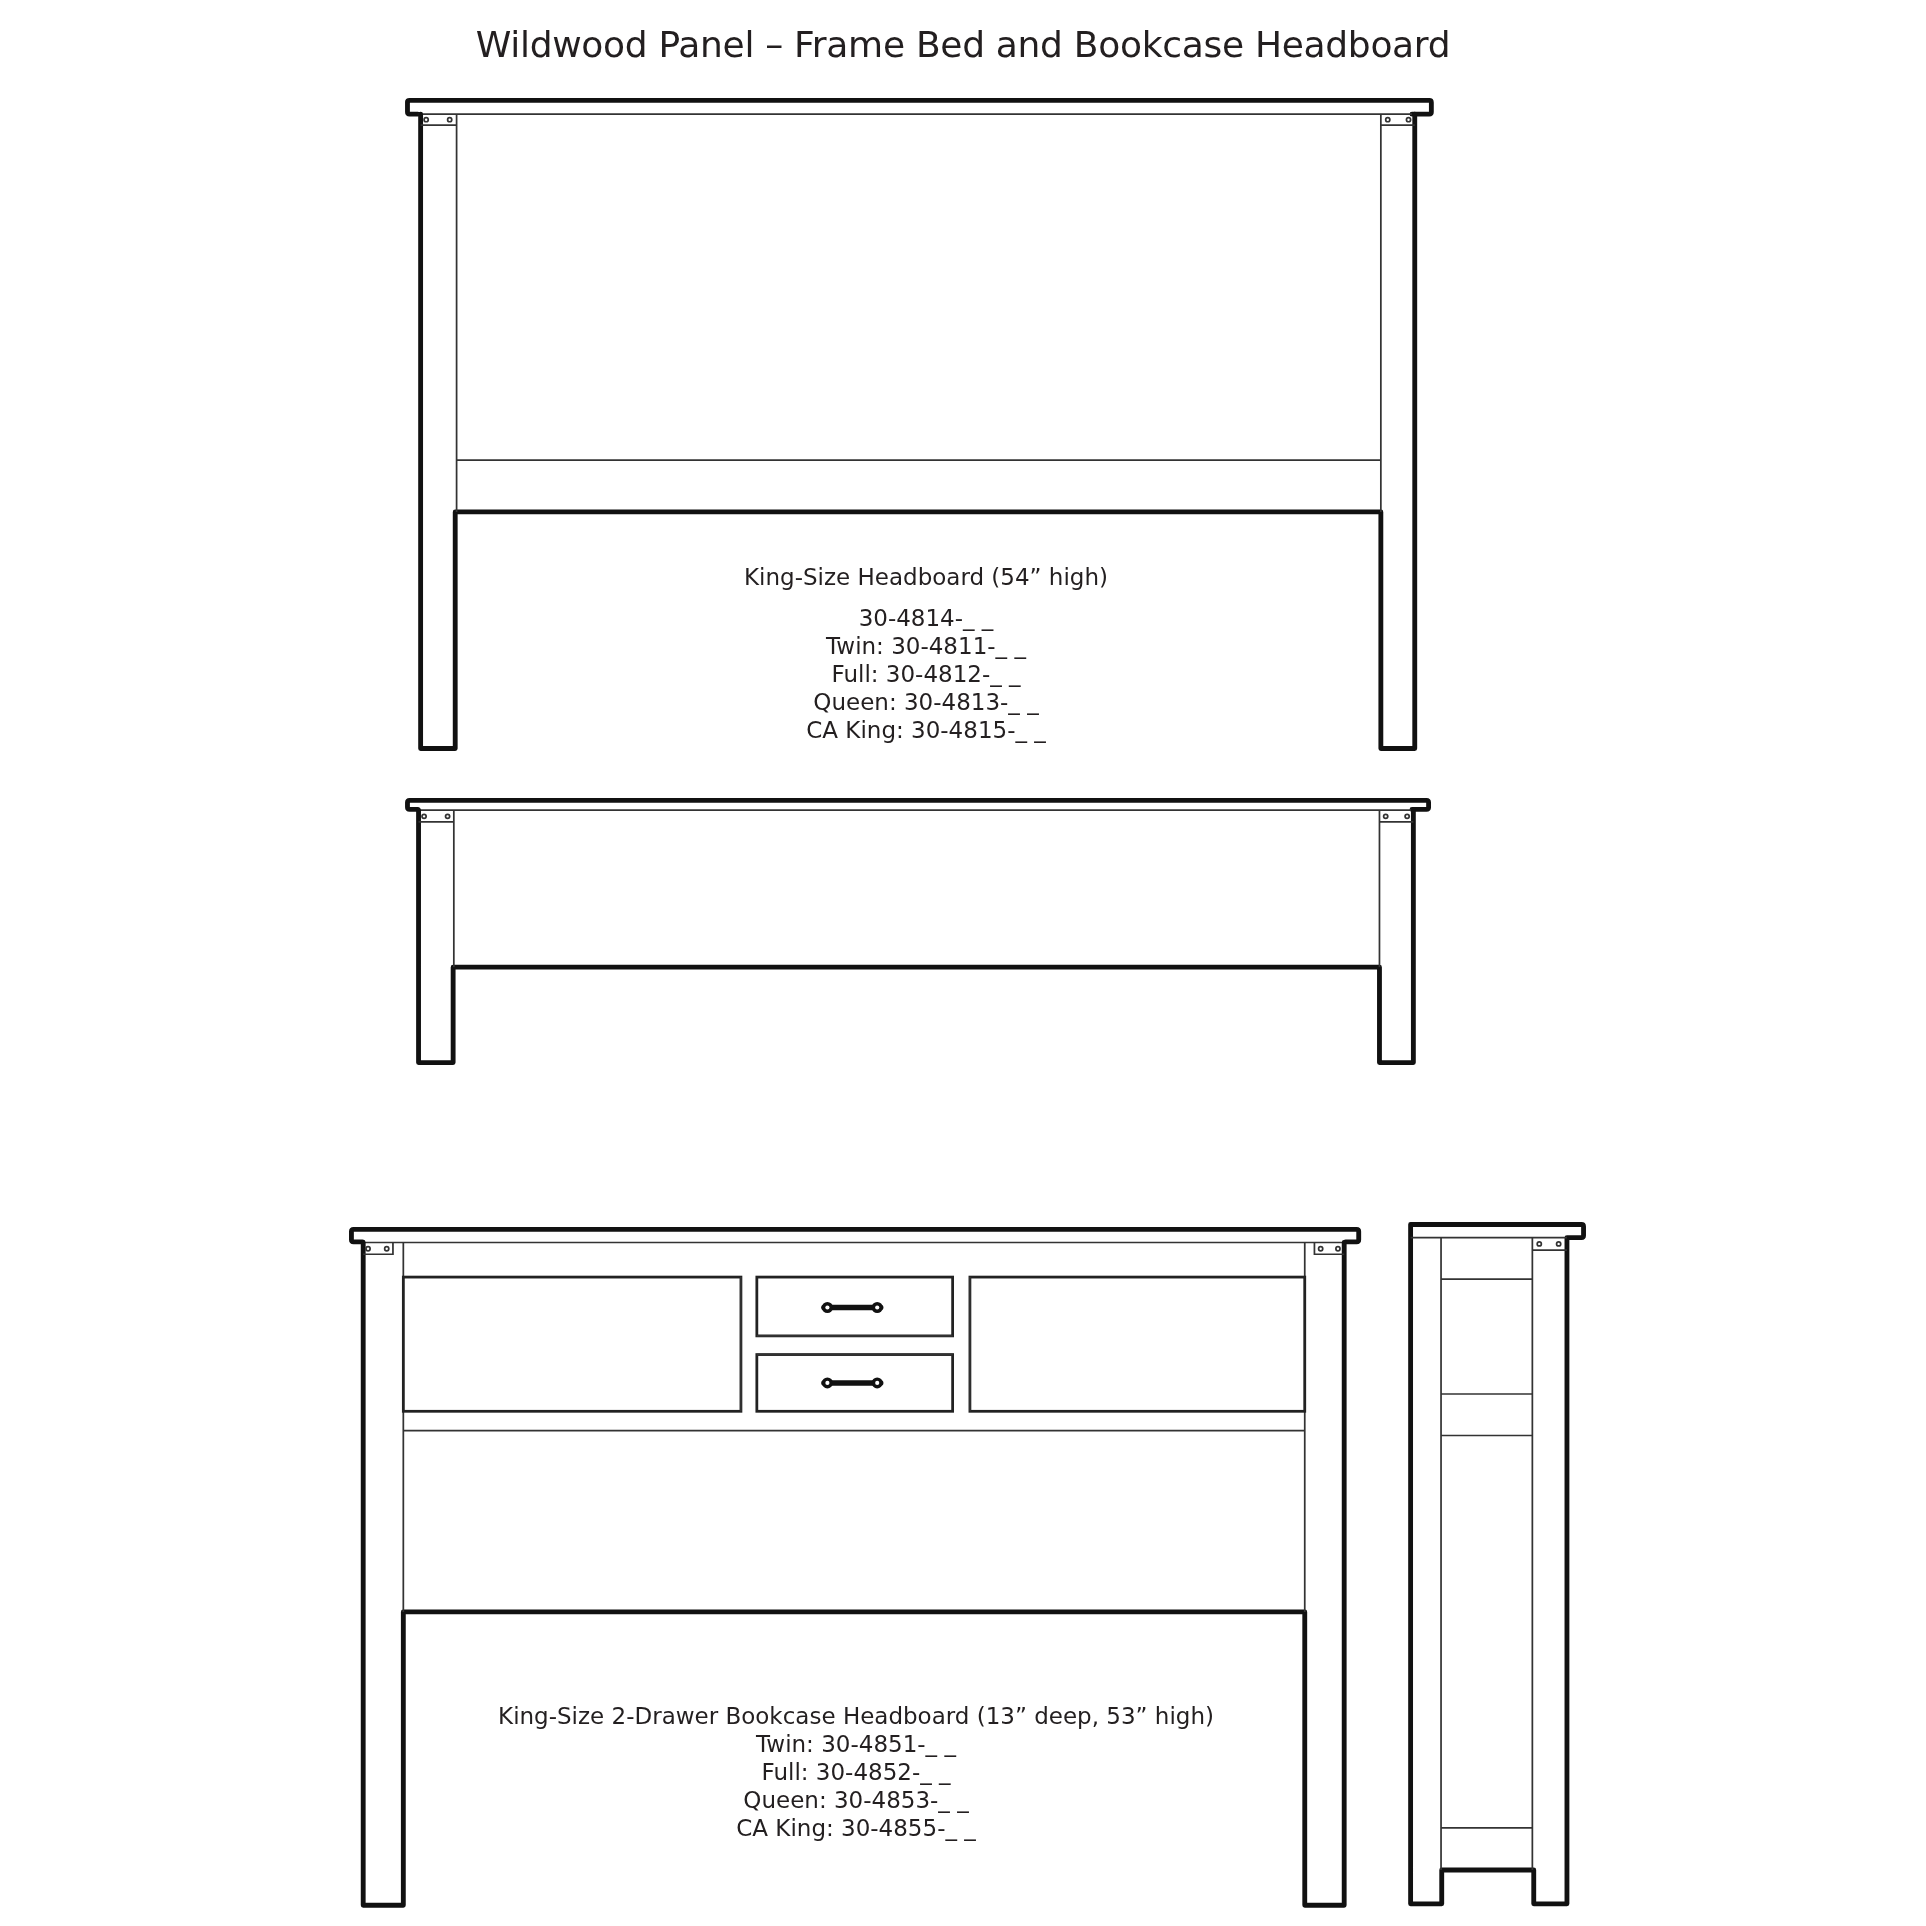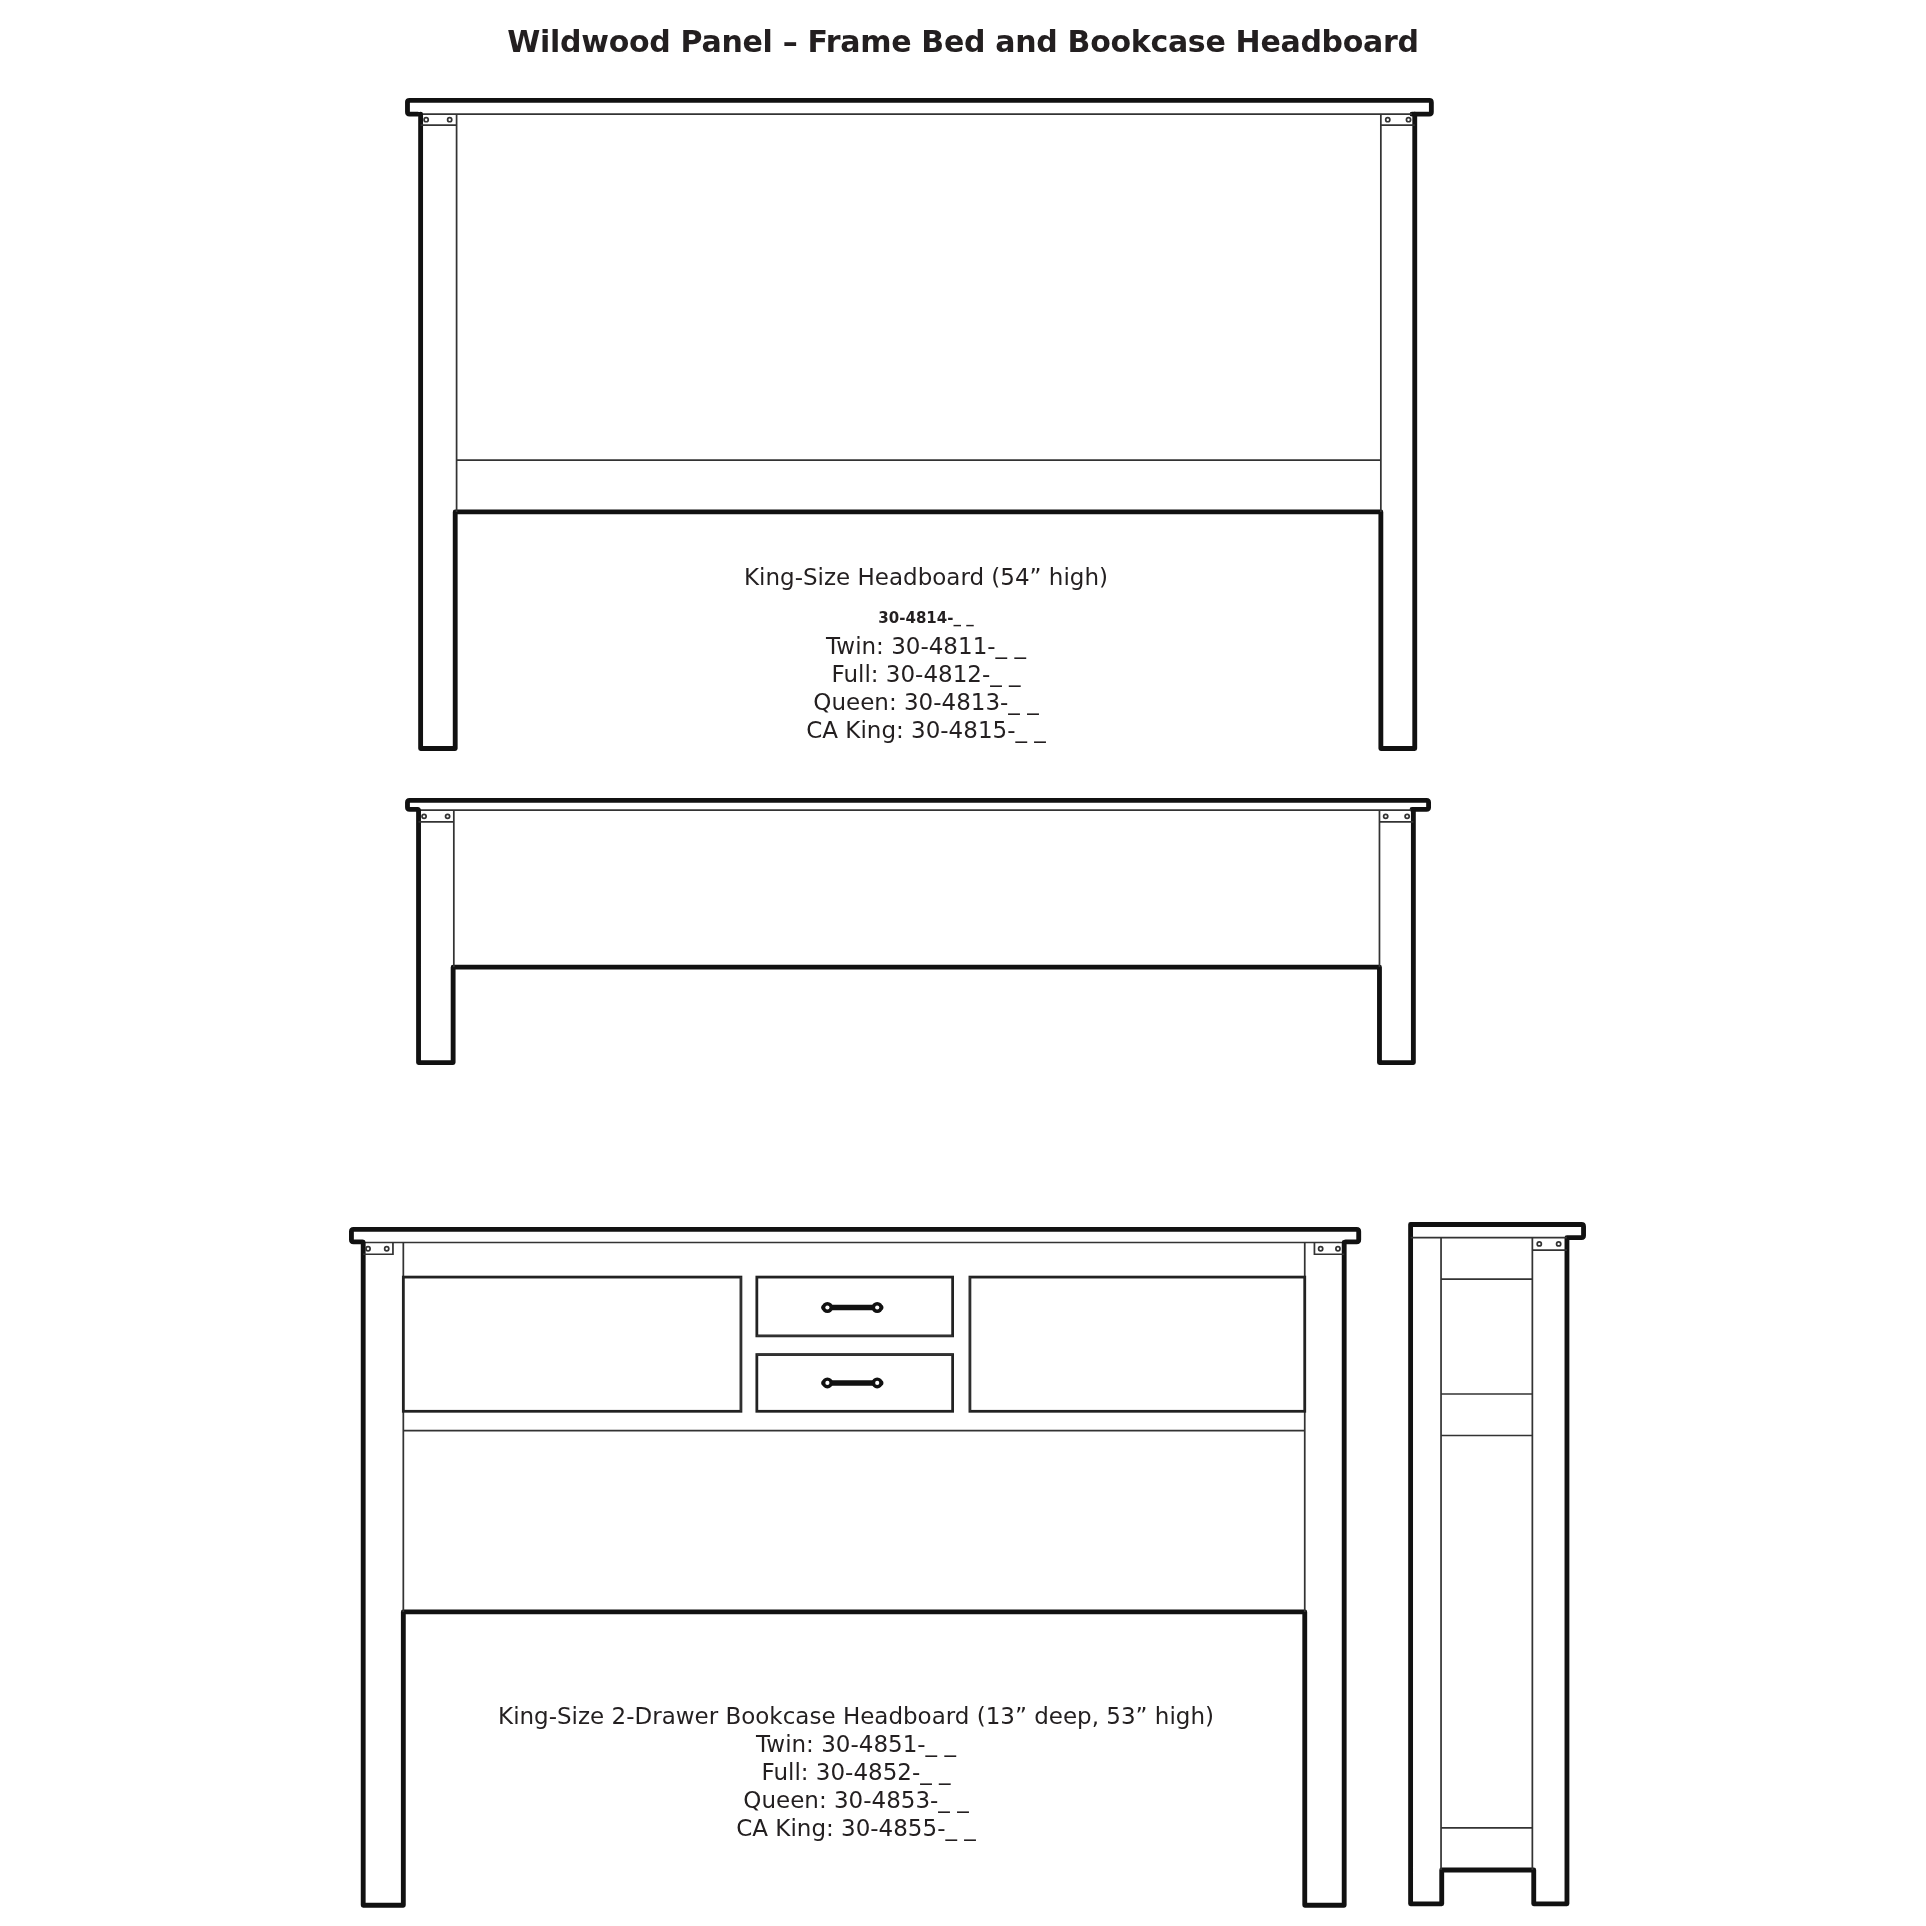--- a/index.html
+++ b/index.html
@@ -1,30 +1,30 @@
 <!DOCTYPE html>
 <html style="font-size:11px"><head>
   <meta charset="utf-8">
   <style>
     html, body { margin: 0; padding: 0; background: #ffffff; }
     body { width: 1926px; height: 1926px; overflow: hidden; position: relative; }
     .sheet { position: absolute; left: 0; top: 0; width: 1926px; height: 1926px; }
     svg { position: absolute; left: 0; top: 0; }
     .title {
       position: absolute; left: 0; width: 1926px; top: 23.5px; text-align: center;
-      font-family: "DejaVu Sans", sans-serif; font-weight: bold; font-size: 30px;
+      font-family: "DejaVu Sans", sans-serif; font-weight: normal; font-size: 36px;
       color: #231f20; letter-spacing: -0.3px;
     }
     .caption {
       position: absolute; text-align: center;
       font-family: "DejaVu Sans", sans-serif; color: #231f20;
       transform: translateX(-50%); white-space: nowrap;
     }
     .caption .label { font-size: 23px; line-height: 28px; margin-top: 12px; }
-    .caption .code { font-size: 15px; font-weight: bold; line-height: 28px; }
+    .caption .code { font-size: 23px; font-weight: normal; line-height: 28px; }
     .caption .variant { font-size: 23px; line-height: 28px; }
     .gap { height: 12.5px; }
     .thick { stroke: #111; stroke-width: 7; fill: none; stroke-linejoin: round; stroke-linecap: round; }
     .thin { stroke: #333; stroke-width: 2.5; fill: none; }
     .mid { stroke: #222; stroke-width: 4; fill: none; }
     .hole { stroke: #333; stroke-width: 2.5; fill: #fff; }
     .pull { fill: #111; }
   </style>
 </head>
 <body>

